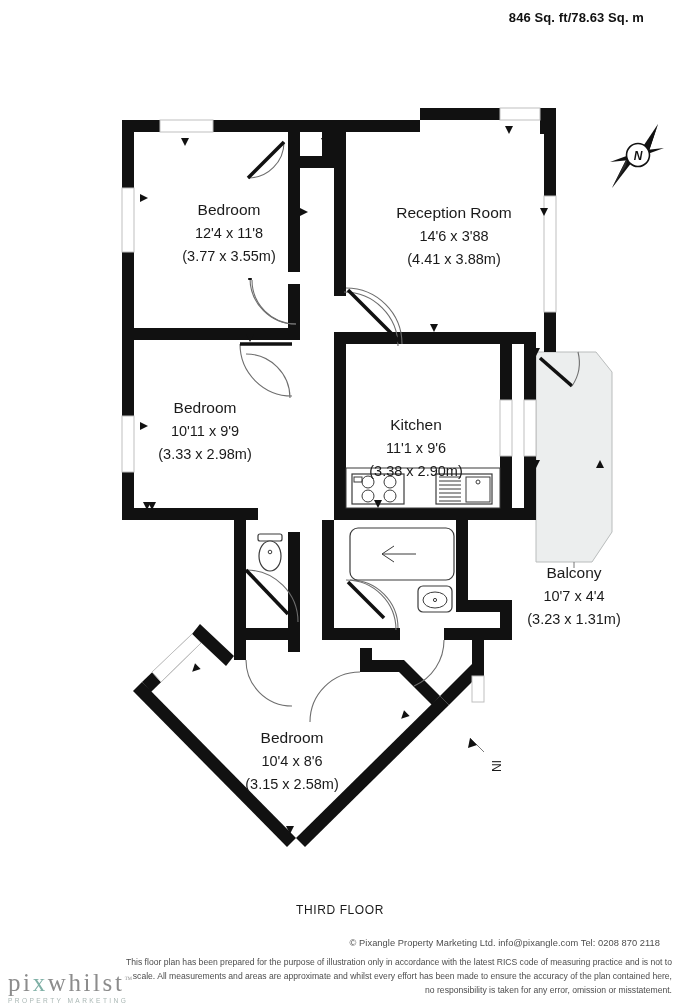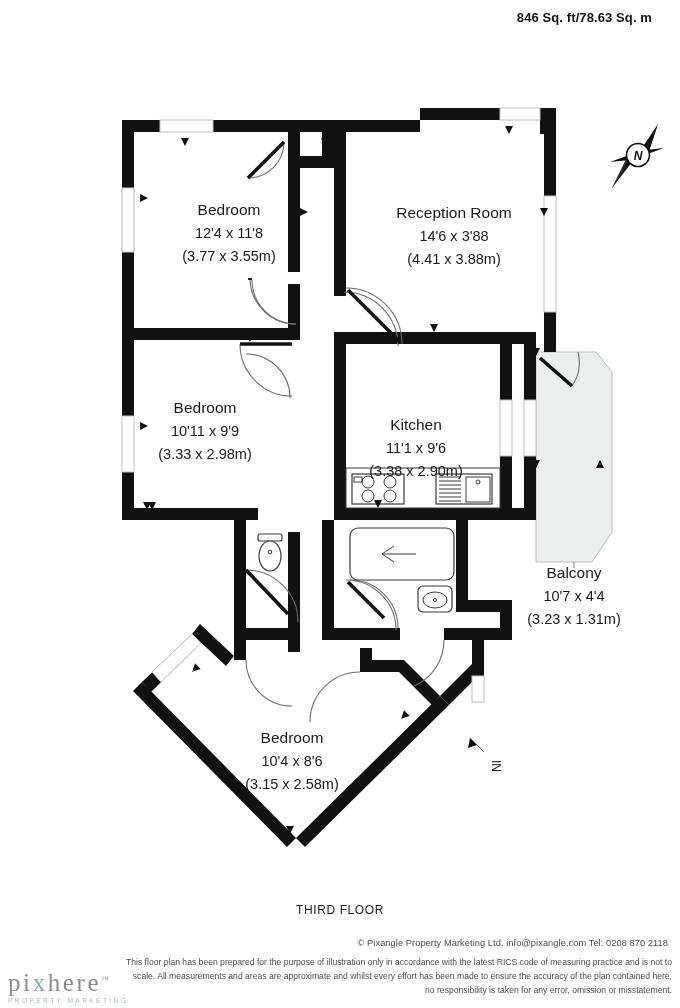--- a/index.html
+++ b/index.html
@@ -13,21 +13,21 @@
   
   .header{position:absolute;top:0;right:20px;width:420px;text-align:right;}
   .prop-title{
     font-size:20px;font-weight:700;letter-spacing:.4px;
     margin:16px 0 0 0;color:#111;
   }
   .area-caption{
     font-size:12.5px;font-weight:400;color:#222;margin:12px 0 0 0;letter-spacing:.1px;
   }
   .area-value{
-    font-size:13px;font-weight:700;color:#111;margin:10px 8px 0 0;letter-spacing:.1px;
+    font-size:13px;font-weight:700;color:#111;margin:10px 16px 0 0;letter-spacing:.1px;
   }
 
   
   #plan{position:absolute;left:0;top:100px;width:680px;height:800px;display:block;}
 
   .wall{fill:#111111;}
   .balcony-fill{fill:#eceeee;stroke:#b9bcbc;stroke-width:1;}
   .door-arc{fill:none;stroke:#6e6e6e;stroke-width:1.1;}
   .door-leaf{fill:none;stroke:#111111;stroke-width:3.6;stroke-linecap:butt;}
   .win{fill:#ffffff;stroke:#bfbfbf;stroke-width:1;}
@@ -43,21 +43,21 @@
     position:absolute;left:0;right:0;top:903px;text-align:center;
     font-size:12px;letter-spacing:.6px;color:#1b1b1b;
   }
 
   
   #compass{position:absolute;left:602px;top:118px;width:72px;height:76px;}
 
   
   .footer{position:absolute;left:0;right:0;bottom:0;height:78px;}
   .copy-line{
-    position:absolute;right:12px;top:8px;width:560px;text-align:right;
+    position:absolute;right:20px;top:8px;width:560px;text-align:right;
     font-size:9.3px;color:#4d4d4d;letter-spacing:.05px;
   }
   .disclaimer{
     position:absolute;right:8px;top:26px;width:546px;text-align:right;
     font-size:8.6px;line-height:1.62;color:#4d4d4d;margin-left:8px;
   }
   .logo{position:absolute;left:8px;bottom:4px;width:126px;}
   .logo-word{
     font-family:"Liberation Serif","DejaVu Serif",serif;
     font-size:25px;letter-spacing:2.6px;color:#8c8c8c;line-height:1;
@@ -369,18 +369,18 @@
     </g>
 
   </svg>
 
   <div class="floor-label">THIRD FLOOR</div>
 
   <div class="footer">
     <div class="copy-line">© Pixangle Property Marketing Ltd. info@pixangle.com Tel: 0208 870 2118</div>
     <div class="disclaimer">This floor plan has been prepared for the purpose of illustration only in accordance with the latest RICS code of measuring practice and is not to scale. All measurements and areas are approximate and whilst every effort has been made to ensure the accuracy of the plan contained here, no responsibility is taken for any error, omission or misstatement.</div>
     <div class="logo">
-      <div class="logo-word"><span>pi</span><span class="x">x</span><span>here</span><span class="logo-tm">™</span></div>
+      <div class="logo-word"><span>pi</span><span class="x">x</span><span>whilst</span><span class="logo-tm">™</span></div>
       <div class="logo-sub">PROPERTY MARKETING</div>
     </div>
   </div>
 
 </div>
 
 </body></html>

